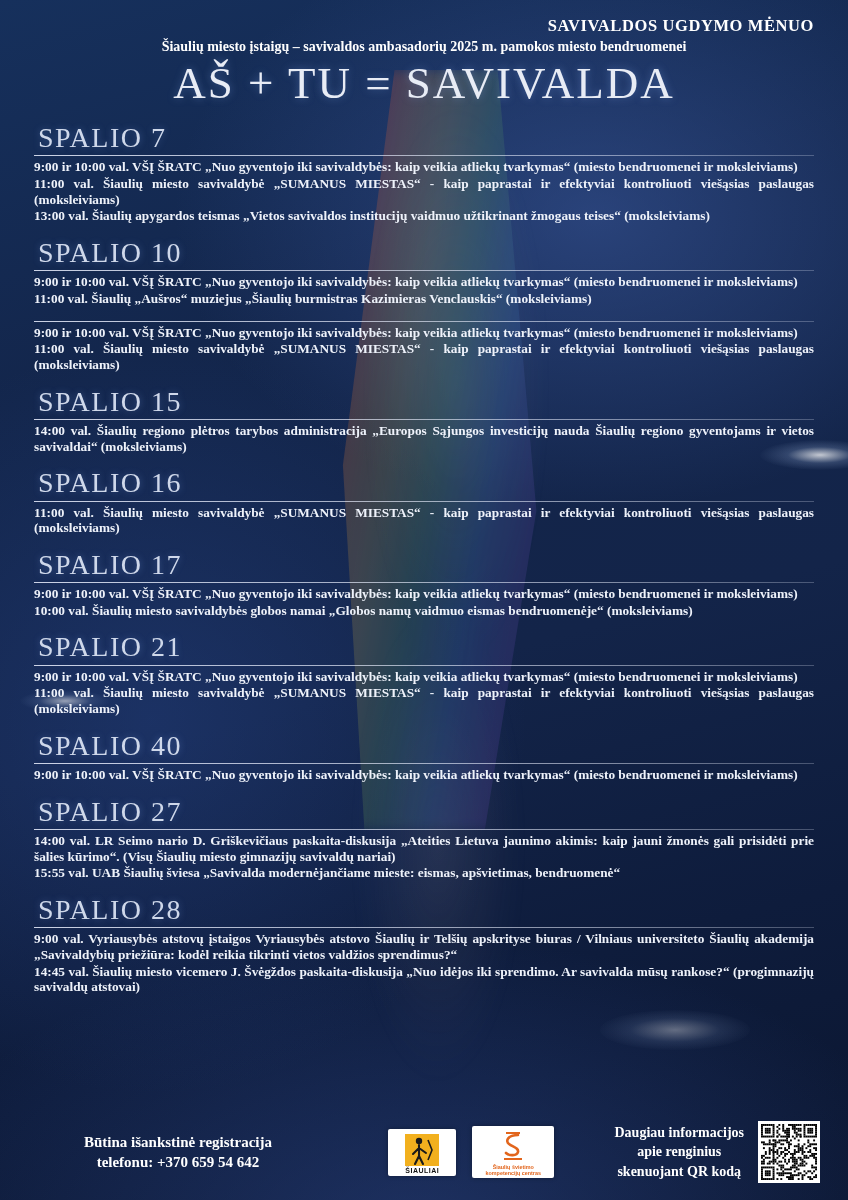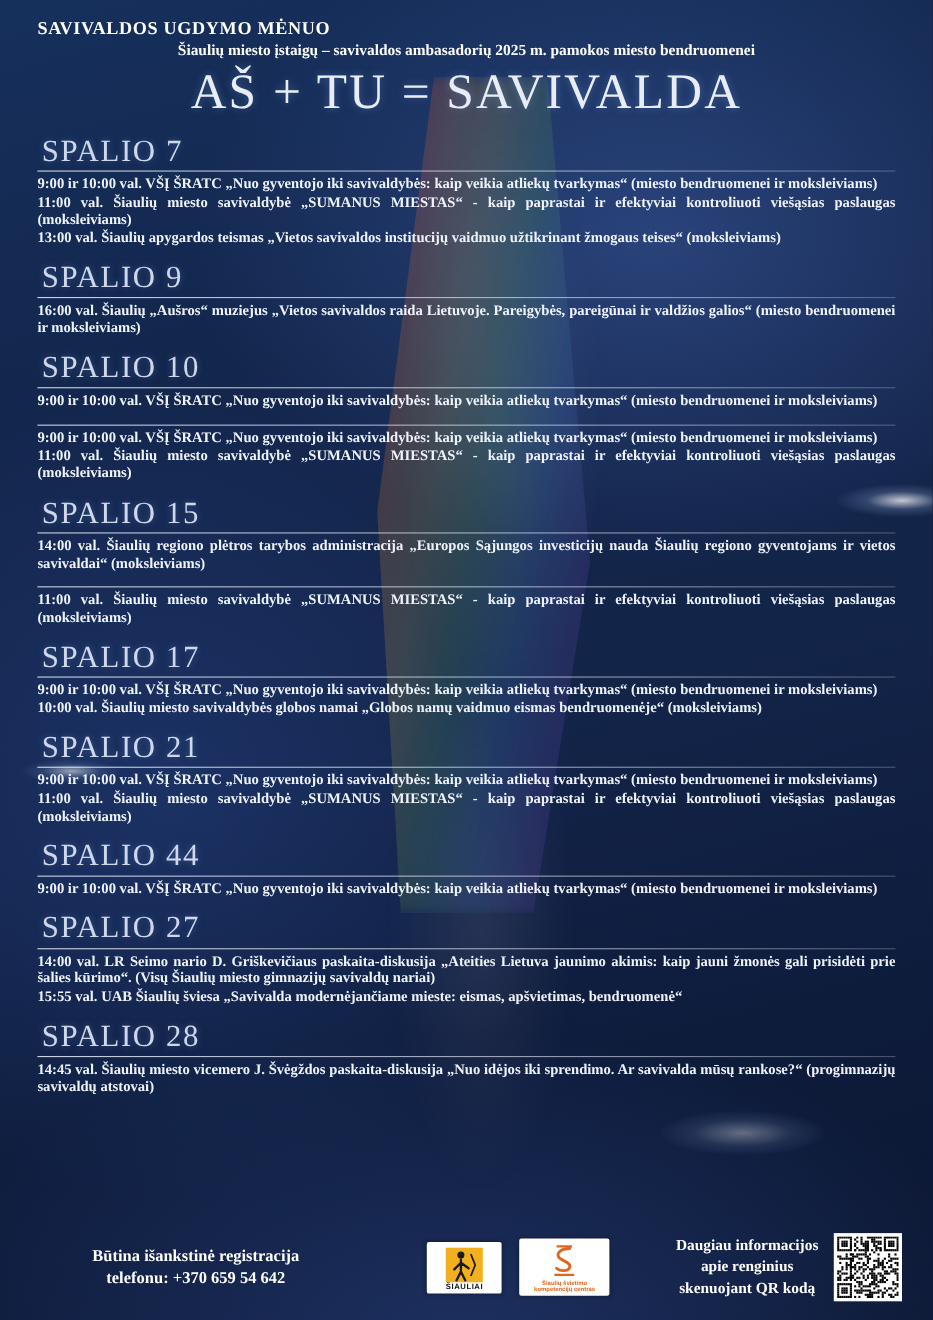--- a/index.html
+++ b/index.html
@@ -69,21 +69,21 @@
   .bg-glow-c { left: 600px; top: 1010px; width: 150px; height: 40px;
     background: radial-gradient(ellipse at center, rgba(255,255,255,0.35) 0%, rgba(190,215,255,0.10) 42%, rgba(255,255,255,0) 74%); }
 
   .content {
     position: relative;
     z-index: 3;
     padding: 12px 34px 0 34px;
     box-sizing: border-box;
   }
   .hdr-line1 {
-    text-align: left;
+    text-align: right;
     color: #ffffff;
     font-weight: bold;
     font-size: 16.5px;
     letter-spacing: .6px;
     margin: 4px 0 3px 0;
     font-family: Liberation Serif, serif;
   }
   .hdr-line2 {
     text-align: center;
     color: #ffffff;
@@ -215,69 +215,67 @@
 
     <div id="schedule">
         <div class="day-block">
           <div class="day-title">SPALIO 7</div>
           <div class="day-rule"></div>
           <div class="event"><span class="plain">9:00 ir 10:00 val. VŠĮ ŠRATC </span><b>„Nuo gyventojo iki savivaldybės: kaip veikia atliekų tvarkymas“</b><span class="plain"> (miesto bendruomenei ir moksleiviams)</span></div>
           <div class="event"><span class="plain">11:00 val. Šiaulių miesto savivaldybė </span><b>„SUMANUS MIESTAS“ - kaip paprastai ir efektyviai kontroliuoti viešąsias paslaugas</b><span class="plain"> (moksleiviams)</span></div>
           <div class="event"><span class="plain">13:00 val. Šiaulių apygardos teismas </span><b>„Vietos savivaldos institucijų vaidmuo užtikrinant žmogaus teises“</b><span class="plain"> (moksleiviams)</span></div>
         </div>
         <div class="day-block">
-          <div class="day-title">SPALIO 9</div>
-          <div class="day-rule"></div>
-          <div class="event"><span class="plain">16:00 val. Šiaulių „Aušros“ muziejus </span><b>„Vietos savivaldos raida Lietuvoje. Pareigybės, pareigūnai ir valdžios galios“</b><span class="plain"> (miesto bendruomenei ir moksleiviams)</span></div>
-        </div>
-        <div class="day-block">
           <div class="day-title">SPALIO 10</div>
           <div class="day-rule"></div>
           <div class="event"><span class="plain">9:00 ir 10:00 val. VŠĮ ŠRATC </span><b>„Nuo gyventojo iki savivaldybės: kaip veikia atliekų tvarkymas“</b><span class="plain"> (miesto bendruomenei ir moksleiviams)</span></div>
+          <div class="event"><span class="plain">11:00 val. Šiaulių „Aušros“ muziejus </span><b>„Šiaulių burmistras Kazimieras Venclauskis“</b><span class="plain">  (moksleiviams)</span></div>
         </div>
         <div class="day-block">
           <div class="day-rule"></div>
           <div class="event"><span class="plain">9:00 ir 10:00 val. VŠĮ ŠRATC </span><b>„Nuo gyventojo iki savivaldybės: kaip veikia atliekų tvarkymas“</b><span class="plain"> (miesto bendruomenei ir moksleiviams)</span></div>
           <div class="event"><span class="plain">11:00 val. Šiaulių miesto savivaldybė </span><b>„SUMANUS MIESTAS“ - kaip paprastai ir efektyviai kontroliuoti viešąsias paslaugas</b><span class="plain"> (moksleiviams)</span></div>
         </div>
         <div class="day-block">
           <div class="day-title">SPALIO 15</div>
           <div class="day-rule"></div>
           <div class="event"><span class="plain">14:00 val. Šiaulių regiono plėtros tarybos administracija </span><b>„Europos Sąjungos investicijų nauda Šiaulių regiono gyventojams ir vietos savivaldai“</b><span class="plain"> (moksleiviams)</span></div>
         </div>
         <div class="day-block">
+          <div class="day-title">SPALIO 16</div>
           <div class="day-rule"></div>
           <div class="event"><span class="plain">11:00 val. Šiaulių miesto savivaldybė </span><b>„SUMANUS MIESTAS“ - kaip paprastai ir efektyviai kontroliuoti viešąsias paslaugas</b><span class="plain"> (moksleiviams)</span></div>
         </div>
         <div class="day-block">
           <div class="day-title">SPALIO 17</div>
           <div class="day-rule"></div>
           <div class="event"><span class="plain">9:00 ir 10:00 val. VŠĮ ŠRATC </span><b>„Nuo gyventojo iki savivaldybės: kaip veikia atliekų tvarkymas“</b><span class="plain"> (miesto bendruomenei ir moksleiviams)</span></div>
           <div class="event"><span class="plain">10:00 val. Šiaulių miesto savivaldybės globos namai </span><b>„Globos namų vaidmuo eismas bendruomenėje“</b><span class="plain"> (moksleiviams)</span></div>
         </div>
         <div class="day-block">
           <div class="day-title">SPALIO 21</div>
           <div class="day-rule"></div>
           <div class="event"><span class="plain">9:00 ir 10:00 val. VŠĮ ŠRATC </span><b>„Nuo gyventojo iki savivaldybės: kaip veikia atliekų tvarkymas“</b><span class="plain"> (miesto bendruomenei ir moksleiviams)</span></div>
           <div class="event"><span class="plain">11:00 val. Šiaulių miesto savivaldybė </span><b>„SUMANUS MIESTAS“ - kaip paprastai ir efektyviai kontroliuoti viešąsias paslaugas</b><span class="plain"> (moksleiviams)</span></div>
         </div>
         <div class="day-block">
-          <div class="day-title">SPALIO 44</div>
+          <div class="day-title">SPALIO 40</div>
           <div class="day-rule"></div>
           <div class="event"><span class="plain">9:00 ir 10:00 val. VŠĮ ŠRATC </span><b>„Nuo gyventojo iki savivaldybės: kaip veikia atliekų tvarkymas“</b><span class="plain"> (miesto bendruomenei ir moksleiviams)</span></div>
         </div>
         <div class="day-block">
           <div class="day-title">SPALIO 27</div>
           <div class="day-rule"></div>
           <div class="event"><span class="plain">14:00 val. LR Seimo nario D. Griškevičiaus paskaita-diskusija „Ateities Lietuva jaunimo akimis: kaip jauni žmonės gali prisidėti prie šalies kūrimo“. (Visų Šiaulių miesto gimnazijų savivaldų nariai)</span></div>
           <div class="event"><span class="plain">15:55 val. UAB Šiaulių šviesa </span><b>„Savivalda modernėjančiame mieste: eismas, apšvietimas, bendruomenė“</b></div>
         </div>
         <div class="day-block">
           <div class="day-title">SPALIO 28</div>
           <div class="day-rule"></div>
+          <div class="event"><span class="plain">9:00 val. Vyriausybės atstovų įstaigos Vyriausybės atstovo Šiaulių ir Telšių apskrityse biuras / Vilniaus universiteto Šiaulių akademija </span><b>„Savivaldybių priežiūra: kodėl reikia tikrinti vietos valdžios sprendimus?“</b></div>
           <div class="event"><span class="plain">14:45 val. Šiaulių miesto vicemero J. Švėgždos paskaita-diskusija „Nuo idėjos iki sprendimo. Ar savivalda mūsų rankose?“ (progimnazijų savivaldų atstovai)</span></div>
         </div>
       </div>
   </div>
 
   <div class="footer">
     <div class="footer-left">
       <div>Būtina išankstinė registracija</div>
       <div>telefonu: +370 659 54 642</div>
     </div>

